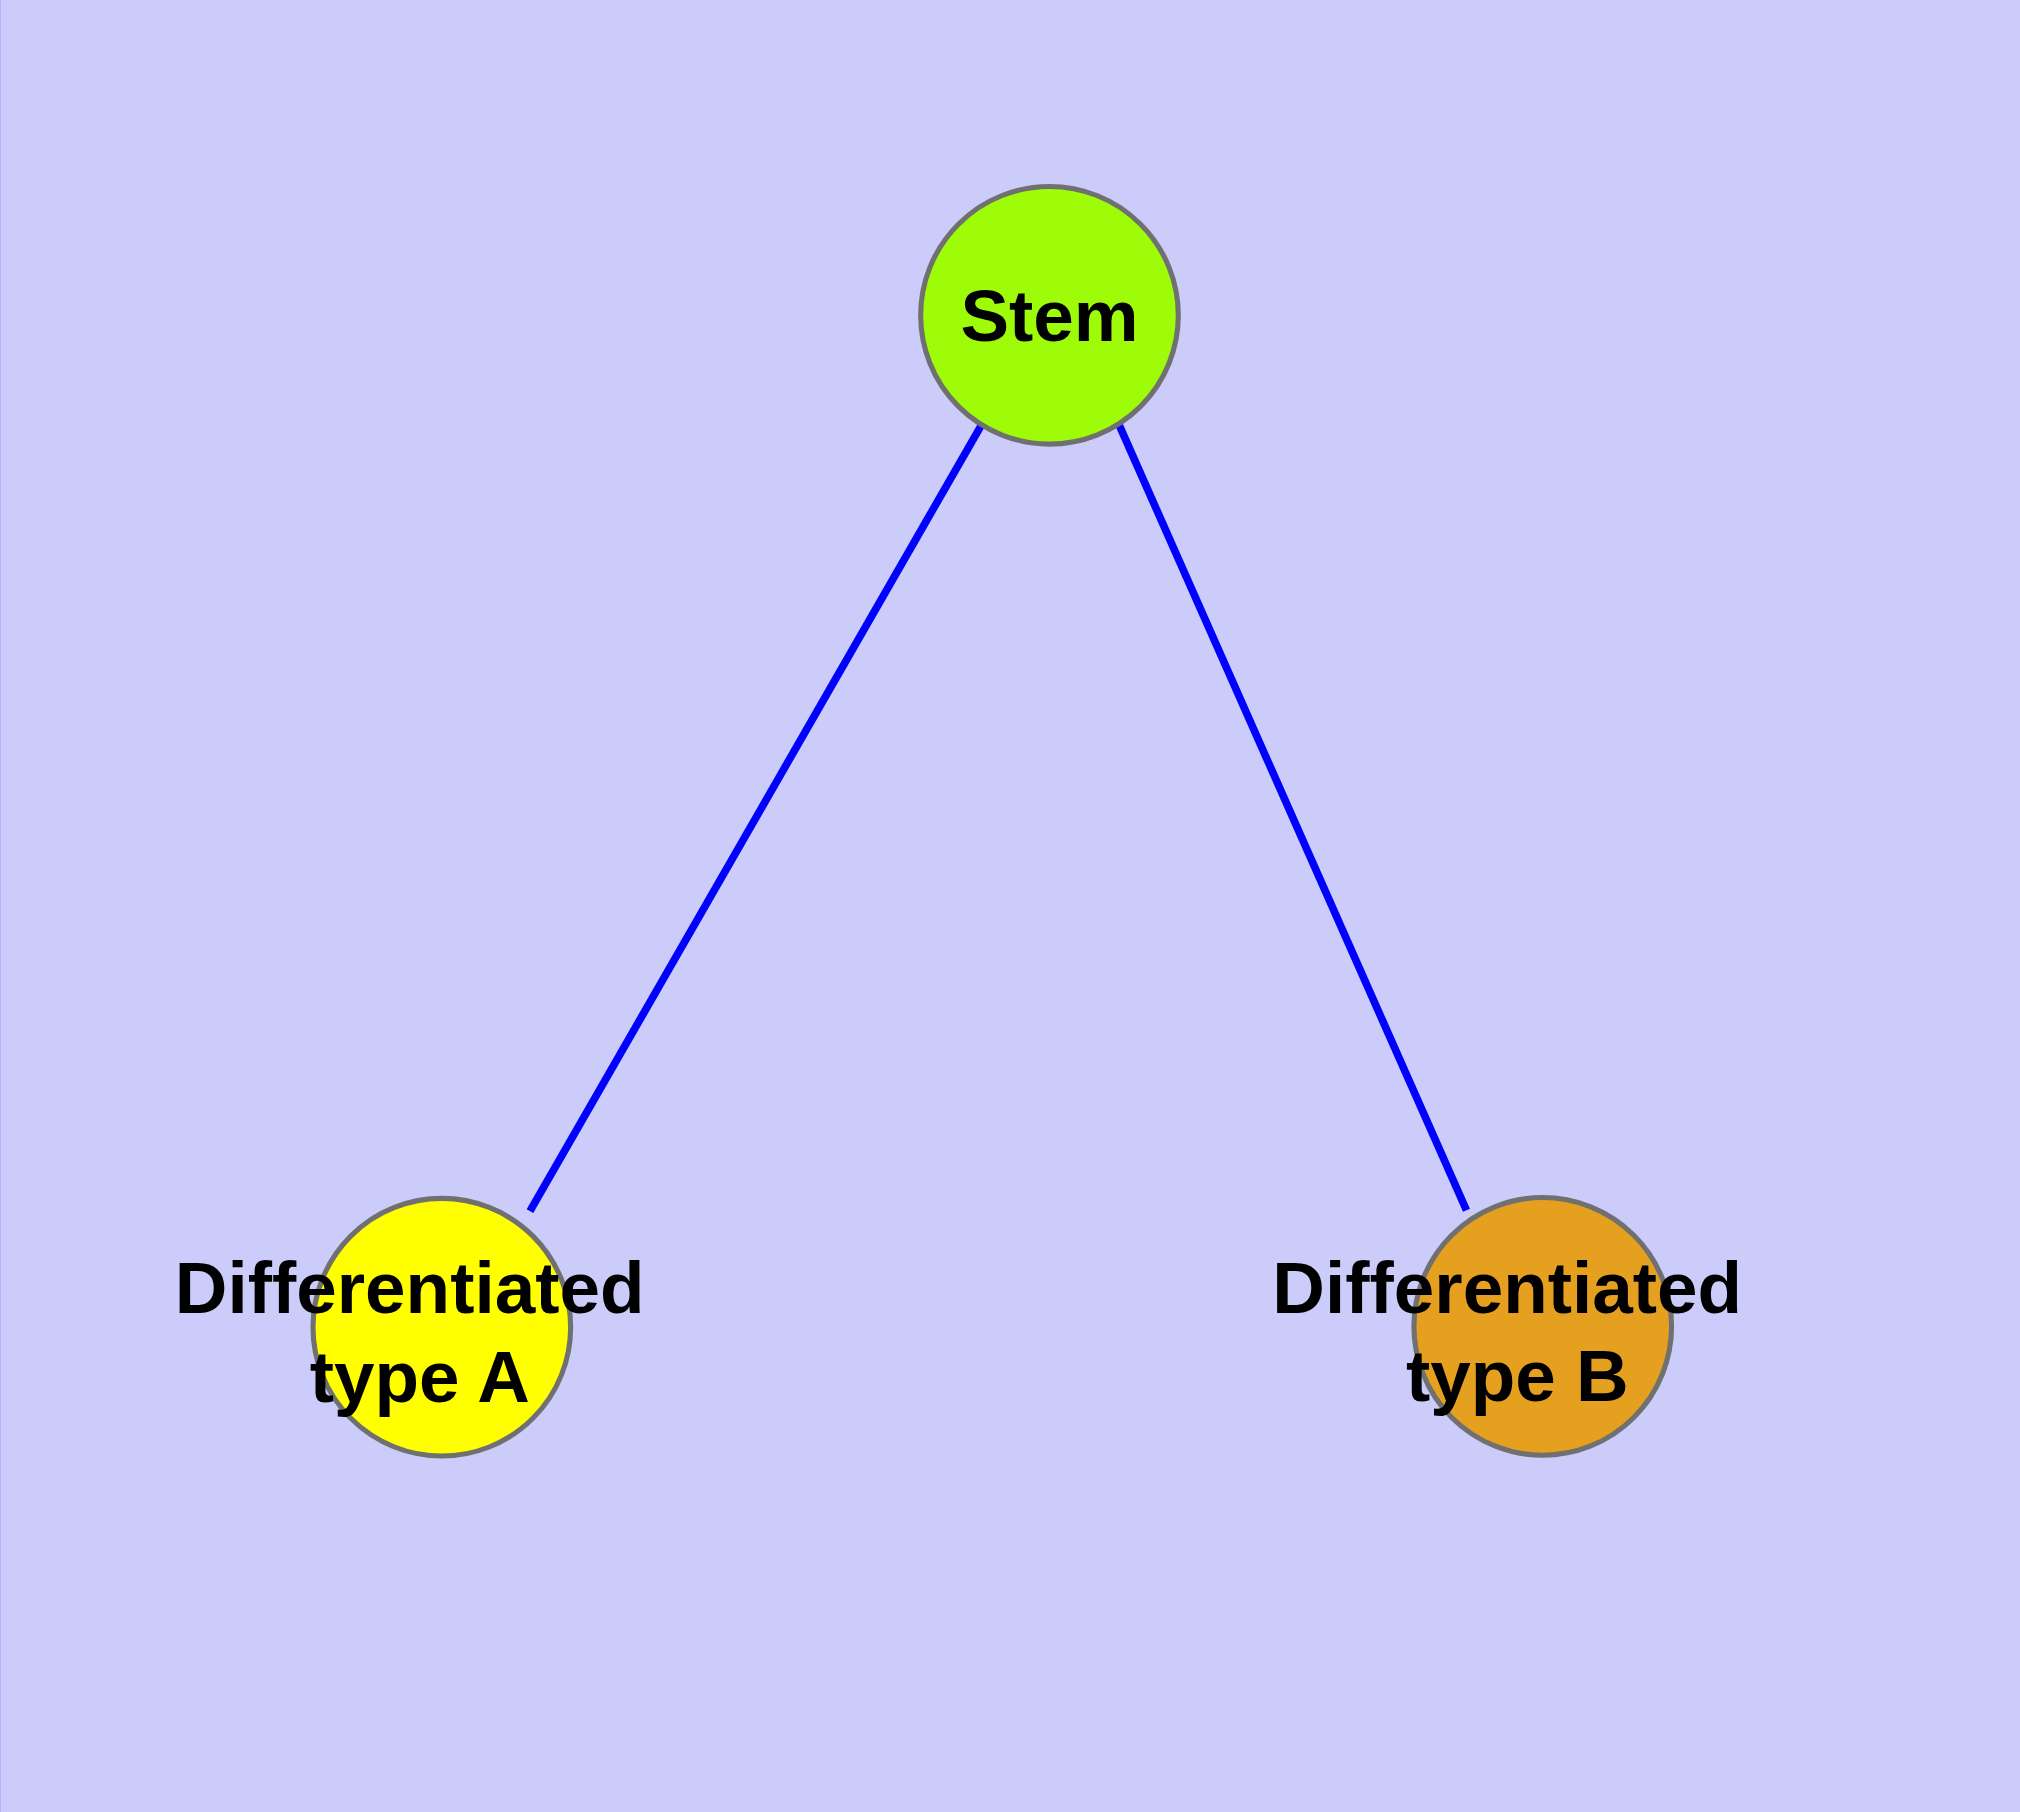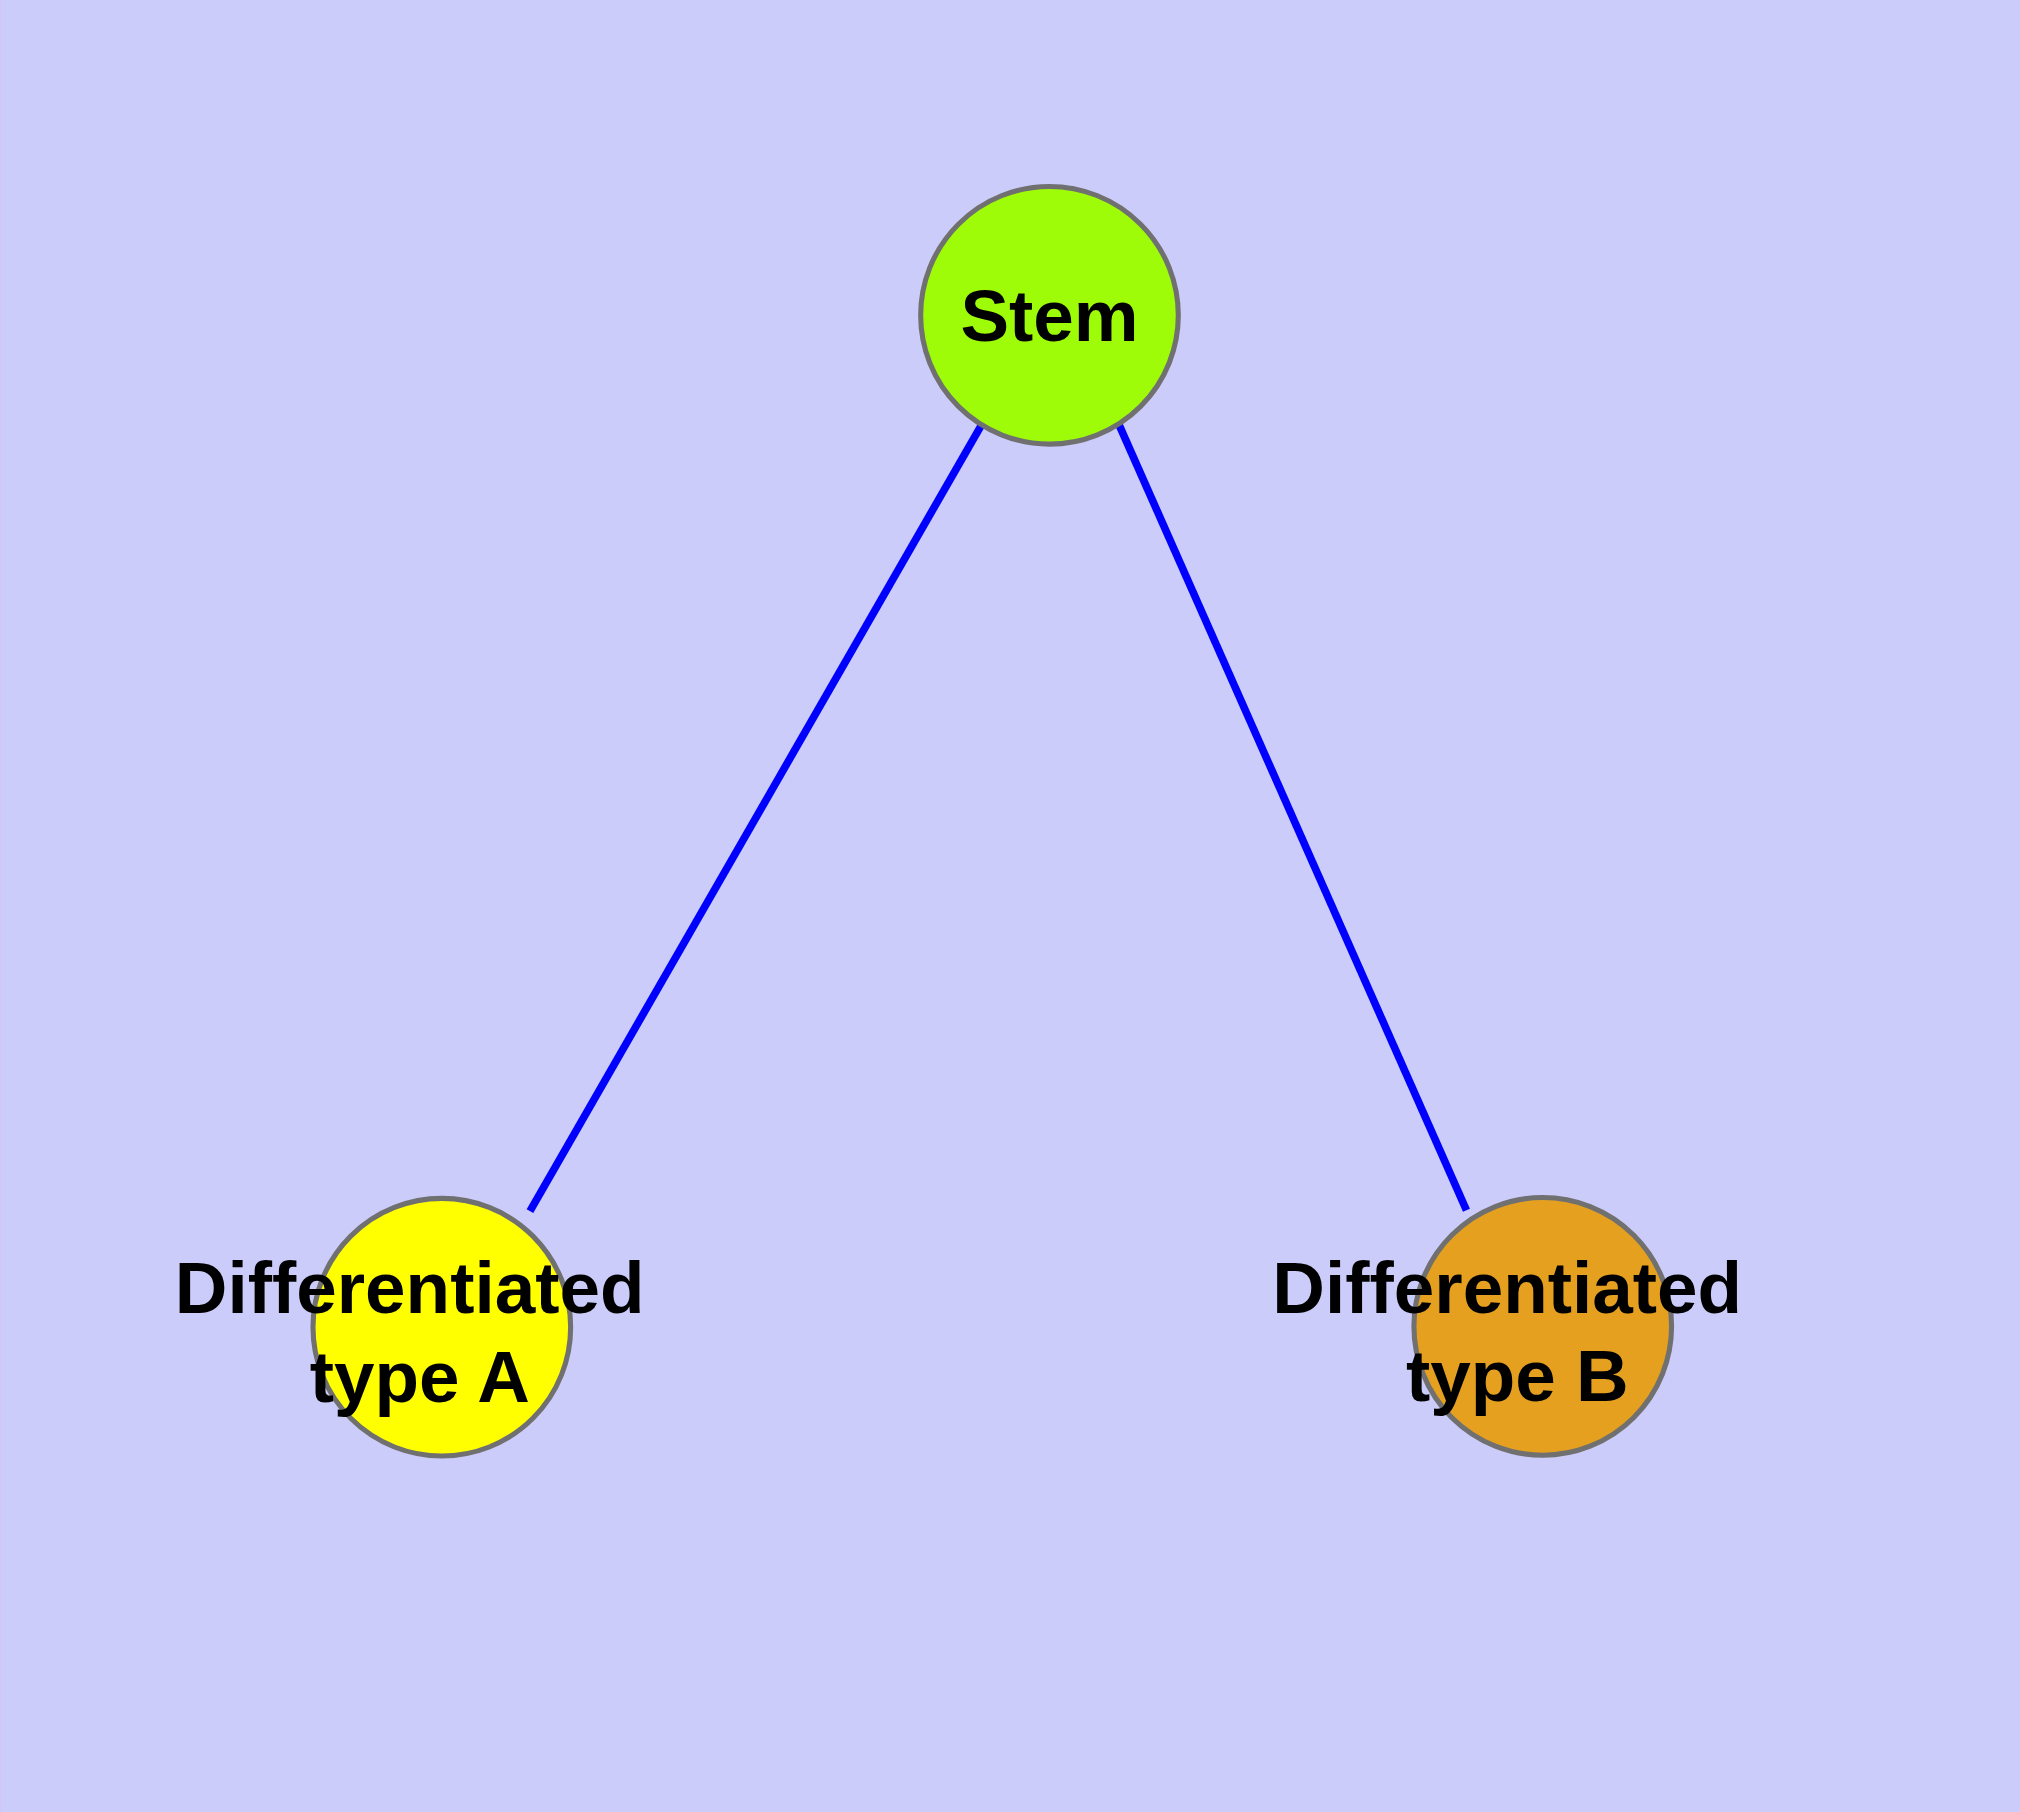--- a/index.html
+++ b/index.html
@@ -26,21 +26,21 @@
   .node-label {
     font-family: "Liberation Sans", "DejaVu Sans", sans-serif;
     font-weight: bold;
     fill: #000000;
     paint-order: normal;
   }
 </style>
 </head>
 <body>
 
-<div id="stage" style="width: 2021px; height: 1812px; background: #f9a8d4;">
+<div id="stage" style="width: 2021px; height: 1812px; background: #8b5cf6;">
   <svg id="graph-svg" viewBox="0 0 2384 2138" xmlns="http://www.w3.org/2000/svg">
 
     <rect x="0" y="0" width="2384" height="2138" fill="#ccccfa"></rect>
 
     <g>
       <line x1="1158" y1="501" x2="625" y2="1429" stroke="#0000ff" stroke-width="9" stroke-linecap="butt"></line>
       <line x1="1320" y1="501" x2="1730" y2="1428" stroke="#0000ff" stroke-width="9" stroke-linecap="butt"></line>
     </g>
 
     <g>

